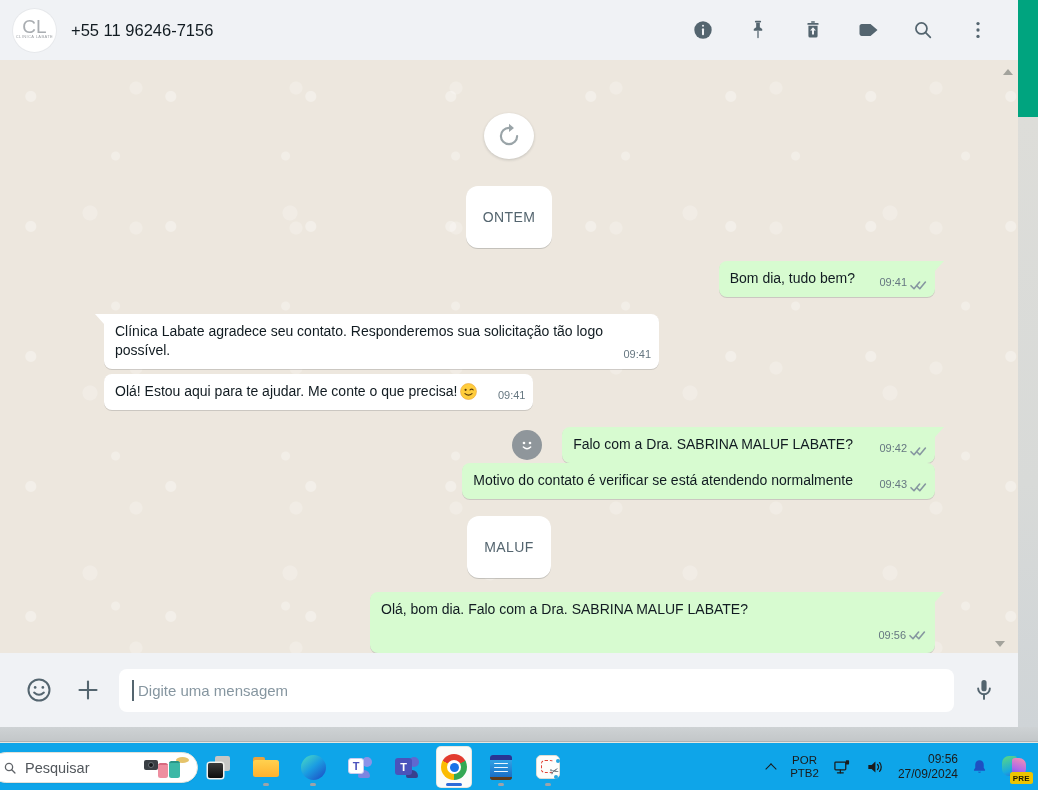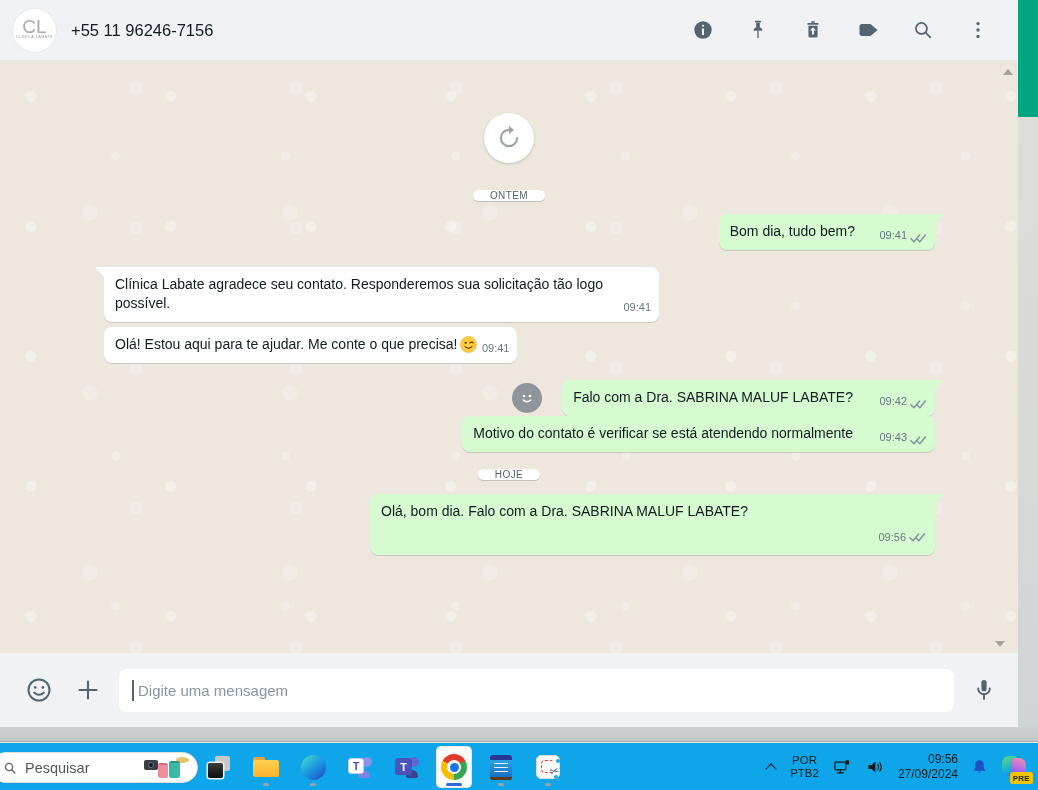--- a/index.html
+++ b/index.html
@@ -24,36 +24,36 @@
   
   .chat{position:absolute;left:0;top:60px;width:1018px;height:593px;overflow:hidden;display:flex;flex-direction:column;align-items:stretch;
     background-color:#ede7de;
     background-image:
       radial-gradient(circle at 22% 28%, rgba(255,255,255,.33) 0 5px, rgba(255,255,255,0) 6px),
       radial-gradient(circle at 68% 64%, rgba(255,255,255,.28) 0 4px, rgba(255,255,255,0) 5px),
       radial-gradient(circle at 45% 85%, rgba(255,255,255,.22) 0 7px, rgba(255,255,255,0) 8px),
       radial-gradient(circle at 85% 20%, rgba(255,255,255,.22) 0 6px, rgba(255,255,255,0) 7px);
     background-size:140px 130px,170px 150px,200px 180px,160px 140px}
   .refresh-wrap{align-self:center;margin-top:53px;width:50px;height:50px;border-radius:50%;background:#fff;box-shadow:0 1px 3px rgba(11,20,26,.18);display:flex;align-items:center;justify-content:center;border:none;cursor:pointer}
-  .divider{align-self:center;background:#fff;border-radius:12px;padding:0 17px;font-size:10px;letter-spacing:.4px;color:#54656f;box-shadow:0 1px .5px rgba(11,20,26,.18)}
+  .divider{align-self:center;background:#fff;border-radius:12px;padding:23px 17px;font-size:14px;letter-spacing:.4px;color:#54656f;box-shadow:0 1px .5px rgba(11,20,26,.18)}
   .divider.ontem{margin-top:27px}
   .divider.hoje{margin-top:17px}
 
   .msg{position:relative;border-radius:8px;padding:8px 9px 9px 11px;font-size:14px;line-height:19px;box-shadow:0 1px .5px rgba(11,20,26,.15);cursor:pointer}
   .msg.out{background:#d7fbd0;align-self:flex-end;margin-right:83px}
   .msg.in{background:#ffffff;align-self:flex-start;margin-left:104px}
   .tail-r{border-top-right-radius:0}
   .tail-r::after{content:"";position:absolute;top:0;right:-9px;border-top:10px solid #d7fbd0;border-right:9px solid transparent}
   .tail-l{border-top-left-radius:0}
   .tail-l::after{content:"";position:absolute;top:0;left:-9px;border-top:10px solid #fff;border-left:9px solid transparent}
   .meta{position:absolute;right:8px;bottom:5px;display:flex;align-items:flex-end;gap:3px;font-size:11px;color:#667781;white-space:nowrap}
   .meta svg{margin-bottom:1px}
   .m0{margin-top:13px;padding-right:80px}
   .m1{margin-top:17px;width:555px}
-  .m2{margin-top:5px;padding-right:40px}
+  .m2{margin-top:5px;padding-right:56px}
   .m3row{margin-top:17px;align-self:flex-end;display:flex;align-items:center;gap:20px;margin-right:83px}
   .m3row .msg{align-self:auto;margin-right:0;padding-right:82px}
   .m4{margin-top:0;padding-right:82px}
   .m5{margin-top:14px;width:565px;padding-bottom:8px}
   .m5 .p2{margin-top:19px}
   .meta-line{display:flex;justify-content:flex-end;align-items:center;gap:3px;font-size:11px;color:#667781;margin-top:7px}
   .react-btn{width:30px;height:30px;border-radius:50%;border:none;background:#8f969b;display:flex;align-items:center;justify-content:center;cursor:pointer;flex:0 0 auto}
   .wink{display:inline-block;width:17px;height:17px;vertical-align:-4px;margin-left:3px}
   .scroll-arrow{position:absolute;width:0;height:0;cursor:pointer}
   .scroll-up{right:5px;top:9px;border-left:5px solid transparent;border-right:5px solid transparent;border-bottom:6px solid #a3a39c}
@@ -241,21 +241,21 @@
     <span>Motivo do contato é verificar se está atendendo normalmente</span>
     <span class="meta">
       <span>09:43</span>
       <svg width="17" height="11" viewBox="0 0 17 11" fill="none" stroke="#8696a0" stroke-width="1.6" stroke-linecap="round" stroke-linejoin="round">
           <path d="M1 5.7l3 3L9.6 2"></path>
           <path d="M6.8 5.7l3 3L15.4 2"></path>
         </svg>
     </span>
   </div>
 
-  <div class="divider hoje">HOJE</div>
+  <div class="divider hoje">MALUF</div>
 
   <div class="msg out tail-r m5">
     <div class="p1">Olá, bom dia. Falo com a Dra. SABRINA MALUF LABATE?</div>
     <div class="meta-line">
       <span>09:56</span>
       <svg width="17" height="11" viewBox="0 0 17 11" fill="none" stroke="#8696a0" stroke-width="1.6" stroke-linecap="round" stroke-linejoin="round">
           <path d="M1 5.7l3 3L9.6 2"></path>
           <path d="M6.8 5.7l3 3L15.4 2"></path>
         </svg>
     </div>

